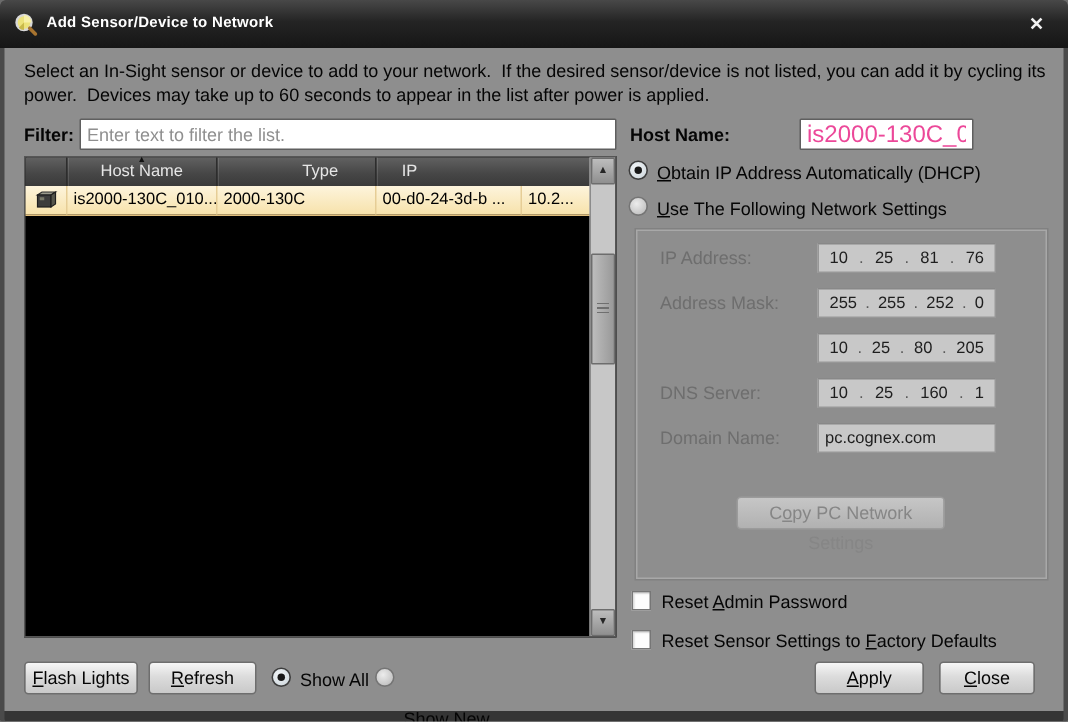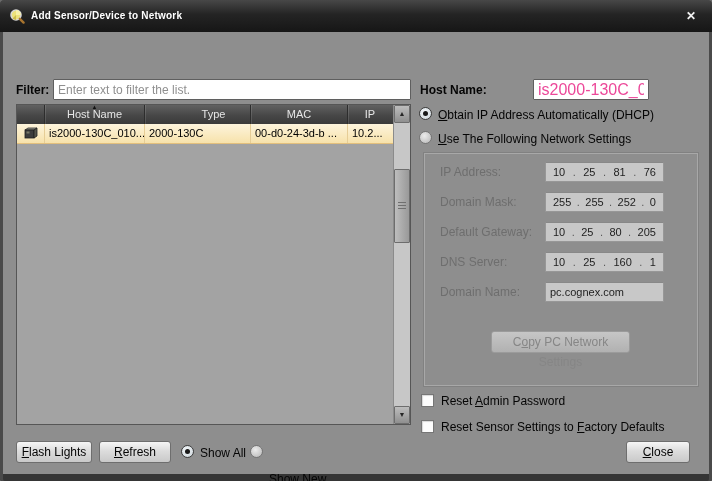--- a/index.html
+++ b/index.html
@@ -23,21 +23,21 @@
   }
   .lbl{ position:absolute; font-size:12px; color:#050505; }
   .b600{ font-weight:600; }
   .txtinput{
     position:absolute; height:21px; background:#ffffff; border:1px solid #5f5f5f;
     font-size:12px; color:#ec4899; padding:0 4px; border-radius:1px;
   }
   .txtinput::placeholder{ color:#8f8f8f; opacity:1; }
 
   
-  .table{ position:absolute; left:16px; top:104px; width:395px; height:321px; background:#a3a3a3; border:1px solid #565656; }
+  .table{ position:absolute; left:16px; top:104px; width:395px; height:321px; background:#000000; border:1px solid #565656; }
   .thead{ display:flex; height:19px; background:linear-gradient(180deg,#616161,#474747 55%,#3a3a3a); }
   .th{ position:relative; font-size:11px; color:#e6e6e6; text-align:center; line-height:19px; border-right:1px solid #2d2d2d; box-shadow:1px 0 0 rgba(255,255,255,.12); }
   .th:last-child{ border-right:none; box-shadow:none; }
   .sort-asc{ position:absolute; top:-2px; left:50%; transform:translateX(-50%); font-size:6px; color:#111; line-height:8px; }
   .trow{ display:flex; height:20px; background:linear-gradient(180deg,#fdf4dc,#f7e2ab); border-bottom:1px solid #e2bf7d; font-size:11px; color:#000; }
   .td{ line-height:19px; border-right:1px solid #e6cd96; padding-left:4px; white-space:nowrap; overflow:hidden; }
   .td:last-child{ border-right:none; }
   .c0{ width:28px; padding-left:0; display:flex; align-items:center; justify-content:center; }
   .c1{ width:100px; } .c2{ width:106px; } .c3{ width:97px; } .c4{ width:44px; }
   .hc0{ width:28px; } .hc1{ width:100px; } .hc2{ width:106px;padding-left:32px; } .hc3{ width:97px; } .hc4{ width:44px; }
@@ -87,36 +87,36 @@
         <circle cx="7" cy="7" r="5" fill="#ece27a" stroke="#d8d8d8" stroke-width="1.6"></circle>
         <path d="M7 2 A5 5 0 0 1 12 7 L7 7 Z" fill="#f7f0a8"></path>
         <path d="M7 7 L3.5 10.5 A5 5 0 0 0 7 12 Z" fill="#c9b94a"></path>
         <line x1="10.8" y1="10.8" x2="14.6" y2="14.6" stroke="#a8742f" stroke-width="2.4" stroke-linecap="round"></line>
       </svg>
     </span>
     <span class="title">Add Sensor/Device to Network</span>
     <span class="close">✕</span>
   </div>
 
+  <div class="instruction">Select an In-Sight sensor or device to add to your network.  If the desired sensor/device is not listed, you can add it by cycling its power.  Devices may take up to 60 seconds to appear in the list after power is applied.</div>
 
   <span class="lbl b600" style="left:16px; top:83px;">Filter:</span>
   <input class="txtinput" style="left: 53px; top: 79px; width: 358px;" type="text" placeholder="Enter text to filter the list.">
 
   <span class="lbl b600" style="left:420px; top:83px;">Host Name:</span>
   <input class="txtinput" style="left: 533px; top: 79px; width: 116px; font-size: 16px;" type="text" value="is2000-130C_010203">
 
   <div class="table">
     <div class="thead">
       <div class="th hc0"></div>
       <div class="th hc1">
         <span class="sort-asc">▲</span>
         <span>Host Name</span>
       </div>
       <div class="th hc2">Type</div>
-      <div class="th hc3">MAC</div>
       <div class="th hc4">IP</div>
     </div>
     <div class="trow">
       <div class="td c0">
         <svg width="16" height="13" viewBox="0 0 16 13">
           <polygon points="2,3 11,3 14,1 5,1" fill="#9a9a8c" stroke="#2e2e2e" stroke-width="0.8"></polygon>
           <rect x="2" y="3" width="9" height="8" fill="#3c3c3c" stroke="#1e1e1e" stroke-width="0.8"></rect>
           <polygon points="11,3 14,1 14,9 11,11" fill="#55554c" stroke="#1e1e1e" stroke-width="0.8"></polygon>
           <rect x="3.5" y="4.5" width="3" height="2" fill="#787868"></rect>
         </svg>
@@ -145,33 +145,32 @@
         <span>10</span>
           <span class="dot">.</span>
         <span>25</span>
           <span class="dot">.</span>
         <span>81</span>
           <span class="dot">.</span>
         <span>76</span>
       </div>
     </div>
     <div class="grow" style="top:38px;">
-      <span class="glabel">Domain Mask:</span>
+      <span class="glabel">Address Mask:</span>
       <div class="octbox">
         <span>255</span>
           <span class="dot">.</span>
         <span>255</span>
           <span class="dot">.</span>
         <span>252</span>
           <span class="dot">.</span>
         <span>0</span>
       </div>
     </div>
     <div class="grow" style="top:68px;">
-      <span class="glabel">Default Gateway:</span>
       <div class="octbox">
         <span>10</span>
           <span class="dot">.</span>
         <span>25</span>
           <span class="dot">.</span>
         <span>80</span>
           <span class="dot">.</span>
         <span>205</span>
       </div>
     </div>
@@ -199,15 +198,16 @@
   <span class="check" style="left:421px; top:420px;"></span>
   <span class="lbl" style="left:441px; top:420px;">Reset Sensor Settings to <u>F</u>actory Defaults</span>
 
   <div class="btn" style="left:16px; top:441px; width:76px;"><u>F</u>lash Lights</div>
   <div class="btn" style="left:99px; top:441px; width:72px;"><u>R</u>efresh</div>
   <span class="radio on" style="left:181px; top:445px;"></span>
   <span class="lbl" style="left:200px; top:446px;">Show All</span>
   <span class="radio off" style="left:250px; top:445px;"></span>
   <span class="lbl" style="left:269px; top:472px;">Show New</span>
 
+  <div class="btn" style="left:543px; top:441px; width:73px;"><u>A</u>pply</div>
   <div class="btn" style="left:626px; top:441px; width:64px;"><u>C</u>lose</div>
 
 </div>
 
 </body></html>

